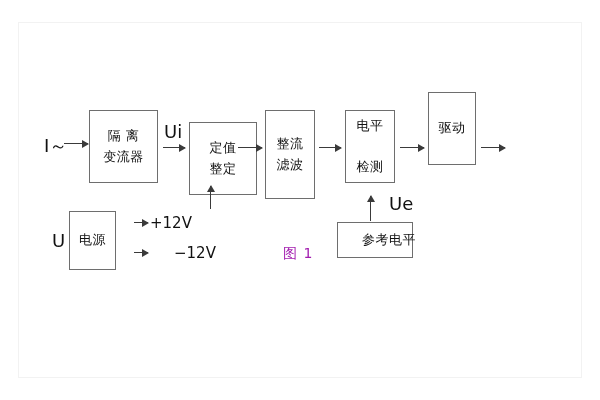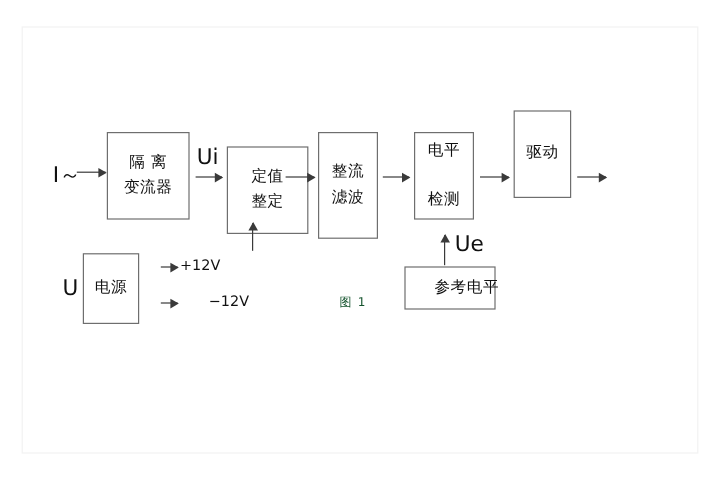--- a/index.html
+++ b/index.html
@@ -48,21 +48,21 @@
     display: block;
     white-space: nowrap;
   }
   .label {
     position: absolute;
     font-size: 18px;
     color: #111111;
     white-space: nowrap;
   }
   .label.small {
-    font-size: 12px;
+    font-size: 15px;
   }
   
   .harrow {
     position: absolute;
     height: 1px;
     background: #3a3a3a;
   }
   .harrow::after {
     content: "";
     position: absolute;
@@ -82,22 +82,22 @@
     content: "";
     position: absolute;
     top: -1px;
     left: -3.5px;
     border-bottom: 7px solid #3a3a3a;
     border-left: 4px solid transparent;
     border-right: 4px solid transparent;
   }
   .caption {
     position: absolute;
-    font-size: 10px;
-    color: #14532d;
+    font-size: 14px;
+    color: #a21caf;
     letter-spacing: 1px;
   }
 </style>
 </head>
 <body>
 
 <div id="canvas">
 
   <div id="figure-frame"></div>
 
@@ -155,17 +155,17 @@
   <div class="label small" style="left:150px; top:244px;margin-left:24px;">−12V</div>
 
 
   <div class="varrow-up" style="left:210px; top:186px; height:23px;"></div>
 
   <div class="box" style="left:337px; top:222px; width:76px; height:36px;padding-left:28px;">
     <span class="ln">参考电平</span>
   </div>
 
   <div class="varrow-up" style="left:370px; top:196px; height:25px;"></div>
-  <div class="label" style="left:379px; top:193px;">Ue</div>
+  <div class="label" style="left:389px; top:193px;">Ue</div>
 
   <div class="caption" style="left:283px; top:245px;">图 1</div>
 
 </div>
 
 </body></html>

